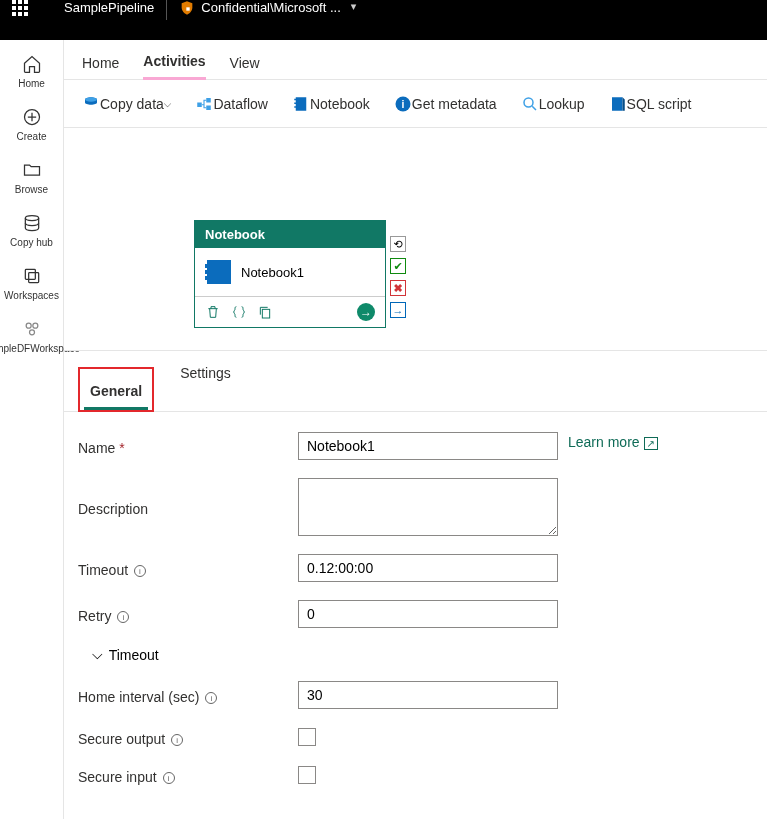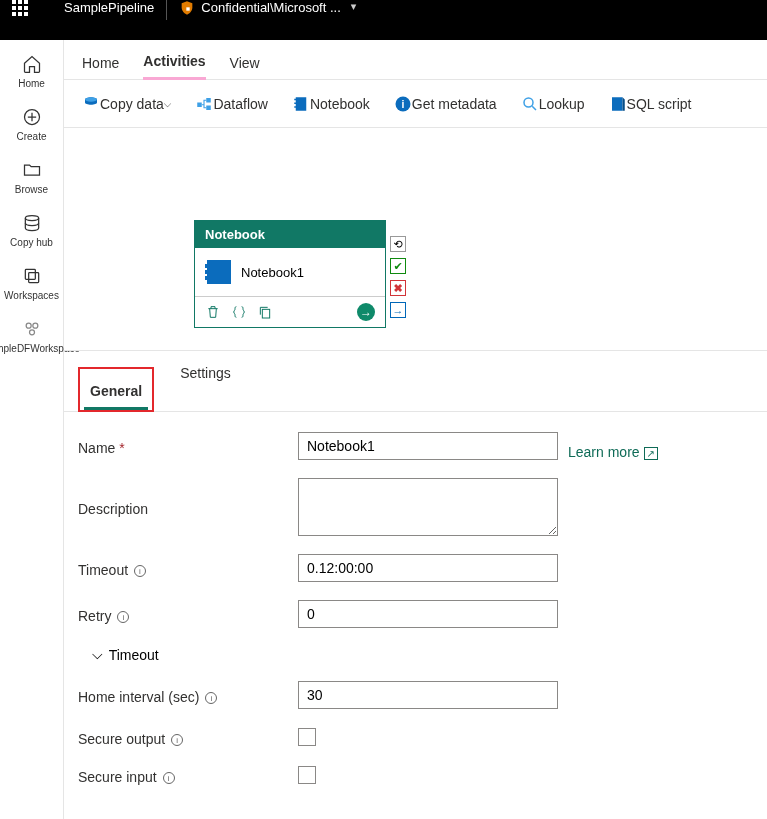--- a/index.html
+++ b/index.html
@@ -52,21 +52,21 @@
     .general-highlight { border: 2px solid #e3282c; padding: 4px 4px 0 4px; margin: 12px 0 0 0; }
     .props-divider { height: 1px; background: #e5e5e5; margin-top: -1px; }
     
     .form-area { padding: 20px 0 0 14px; position: relative; }
     .form-row { display: flex; align-items: center; margin-bottom: 18px; font-size: 14px; }
     .form-label { width: 220px; color: #323130; padding-top: 4px; }
     .req { color: #a4262c; }
     .info-ic { display: inline-block; width: 12px; height: 12px; border: 1px solid #666; border-radius: 50%; font-size: 8px; text-align: center; line-height: 11px; color: #666; margin-left: 2px; vertical-align: 1px; }
     .form-input { width: 260px; padding: 5px 8px; border: 1px solid #8a8886; font-size: 14px; font-family: inherit; }
     textarea.form-input { height: 58px; resize: both; }
-    .learn-more { position: absolute; left: 504px; top: 32px; color: #0f6b57; font-size: 14px; text-decoration: none; }
+    .learn-more { position: absolute; left: 504px; top: 22px; color: #0f6b57; font-size: 14px; text-decoration: none; }
     .learn-more .ext { border: 1px solid #0f6b57; font-size: 10px; padding: 0 2px; margin-left: 4px; }
     .advanced-row { display: flex; align-items: center; gap: 6px; font-size: 14px; margin: 0 0 18px 14px; cursor: pointer; }
     .checkbox-sq { width: 18px; height: 18px; border: 1px solid #8a8886; }
   </style>
 </head>
 <body>
 
 <div class="topbar">
   <div class="waffle">
     <span></span>

